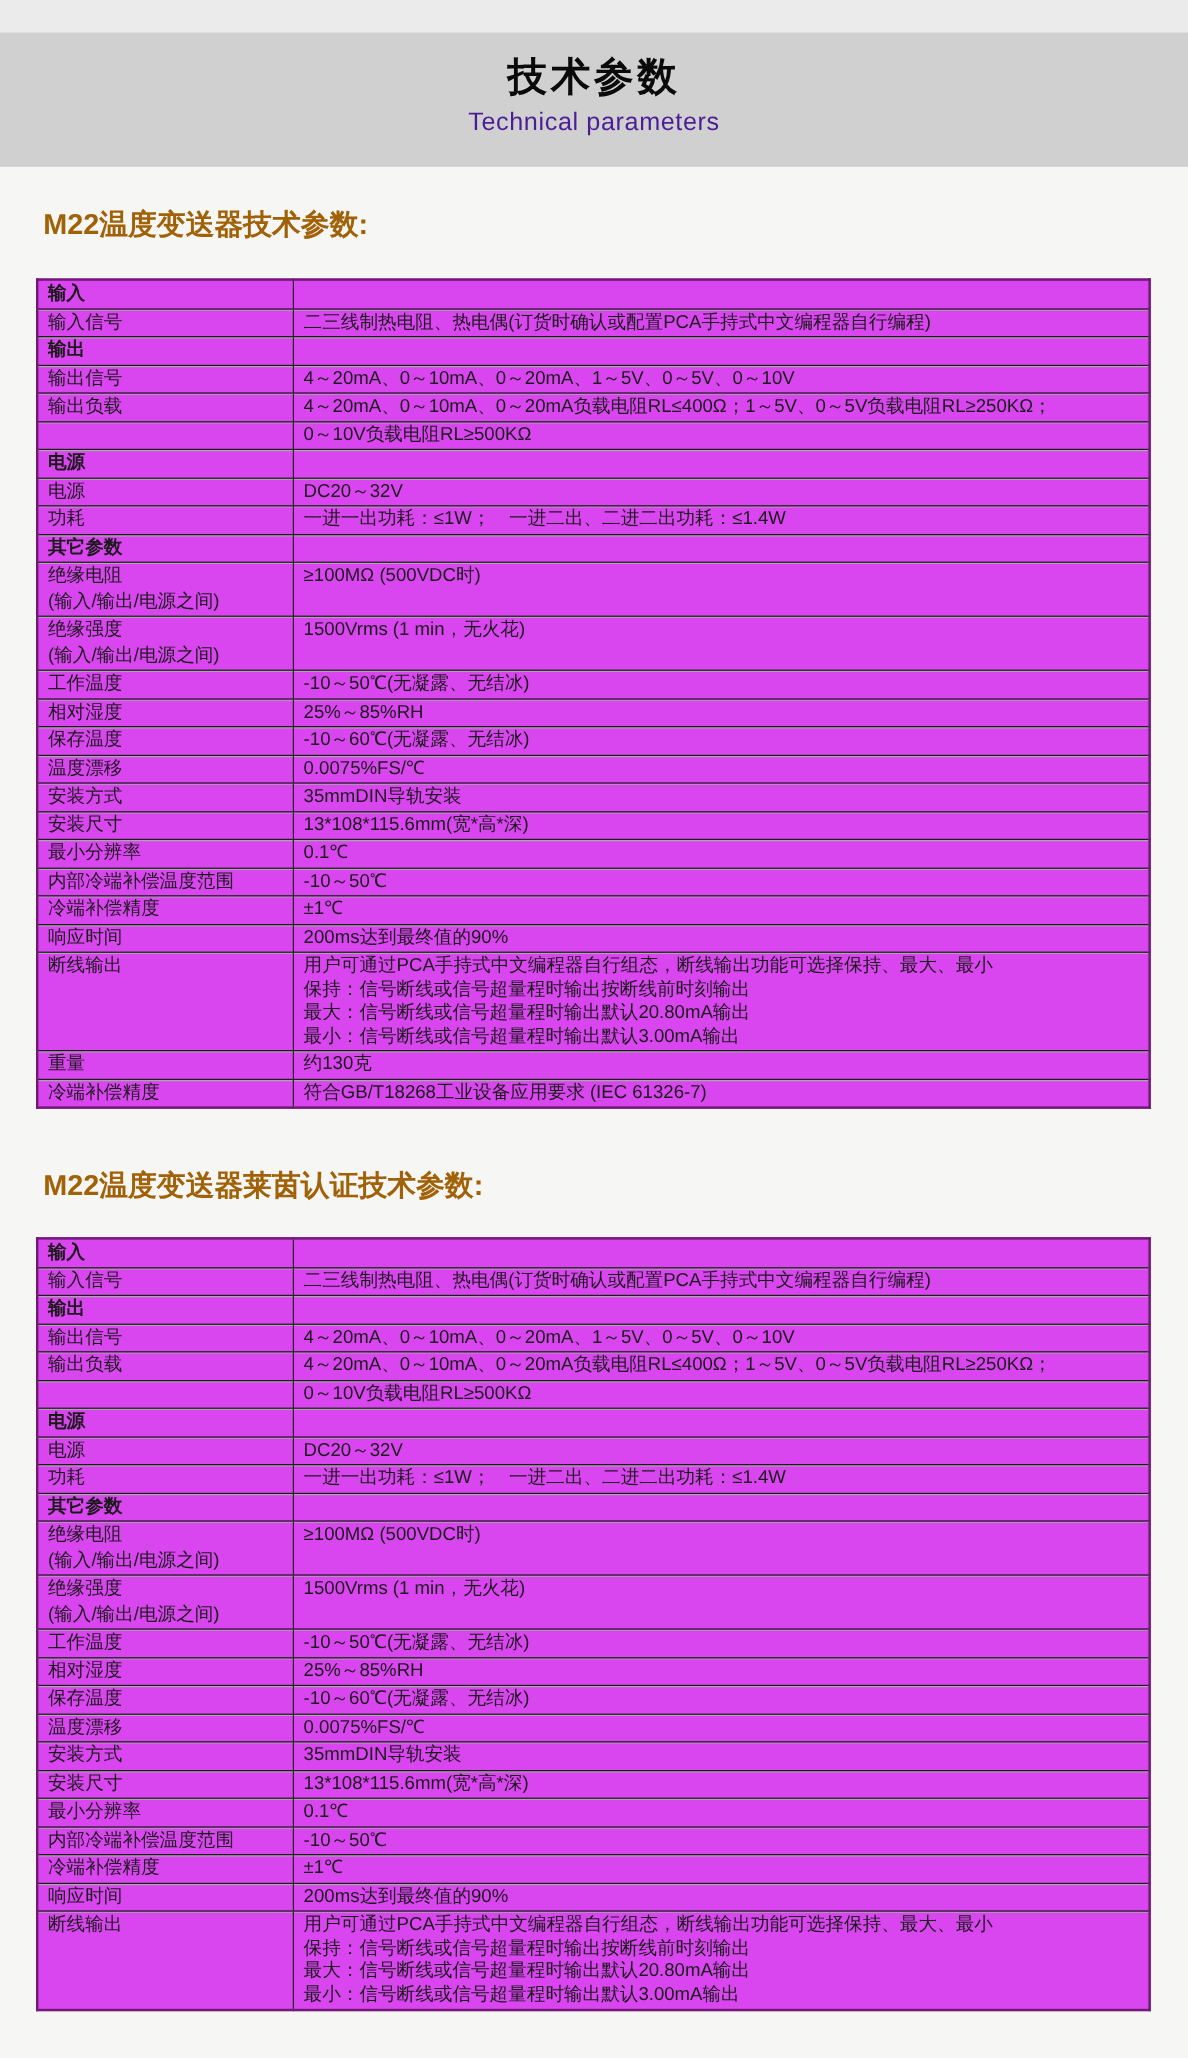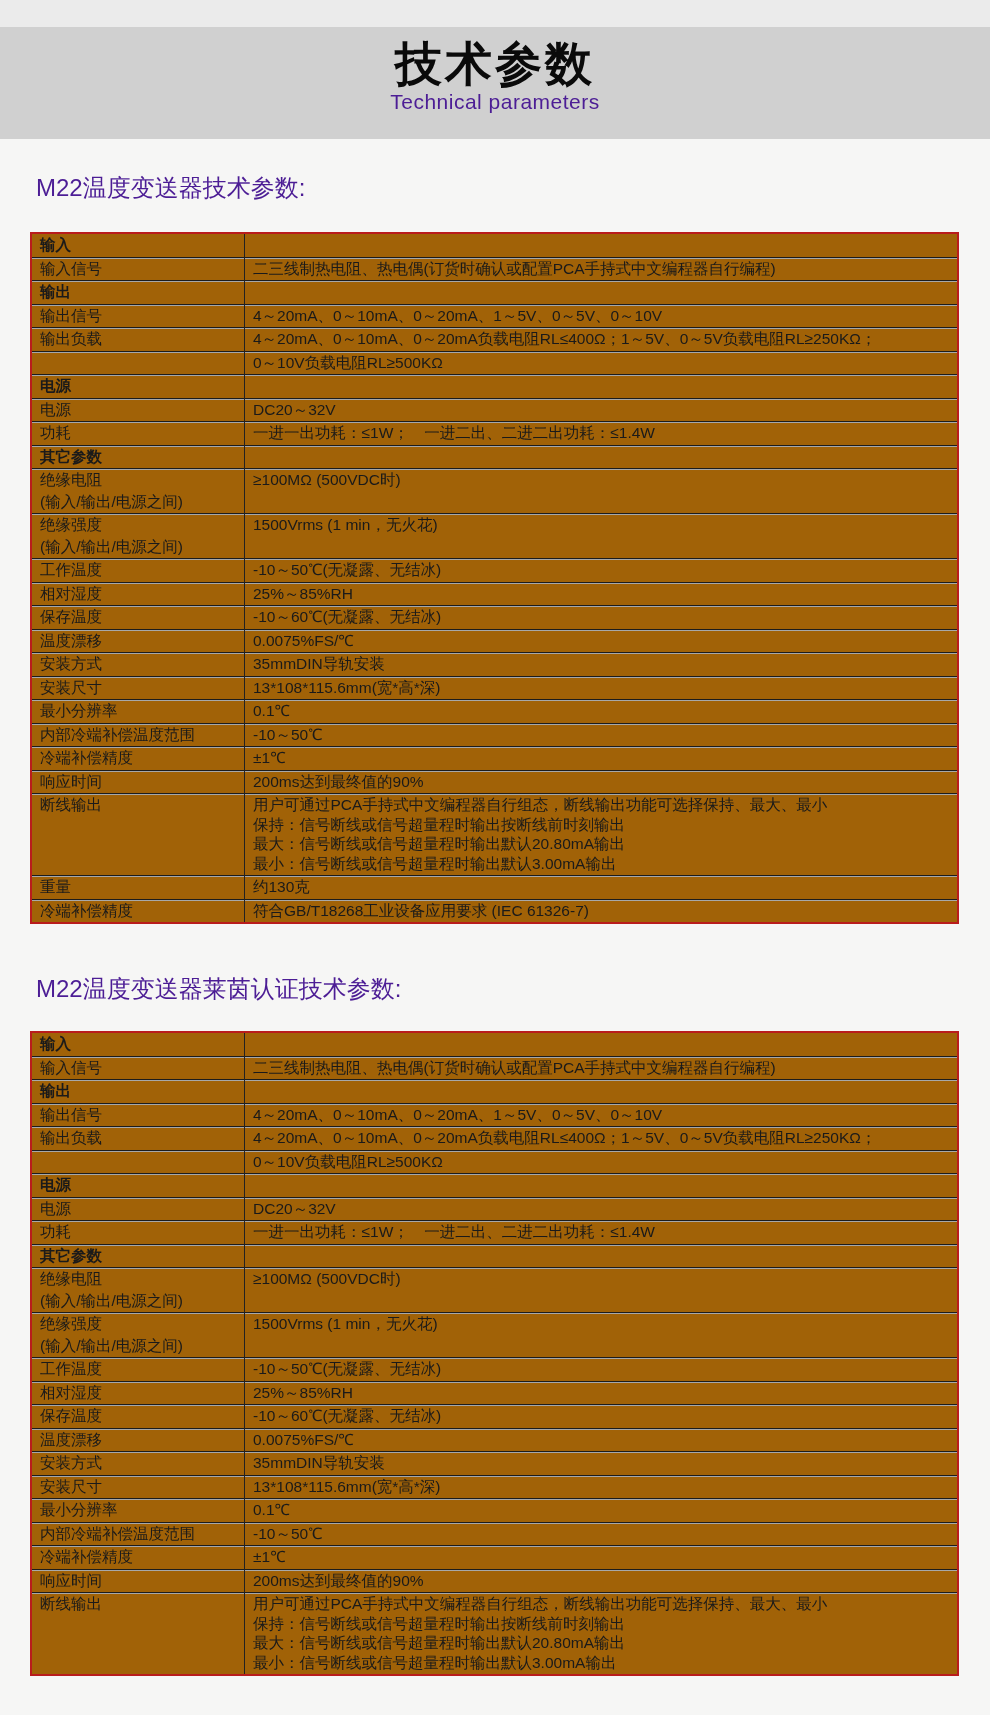--- a/index.html
+++ b/index.html
@@ -16,53 +16,53 @@
     height: 27px;
     background: #ebebeb;
   }
   .banner {
     height: 112px;
     background: #d0d0d0;
     text-align: center;
   }
   .banner-title {
     padding-top: 12px;
-    font-size: 47px;
+    font-size: 33px;
     line-height: 50px;
     font-weight: bold;
     letter-spacing: 3px;
     color: #0a0a0a;
   }
   .banner-subtitle {
     font-size: 21px;
     line-height: 24px;
     margin-top: 1px;
     letter-spacing: 0.5px;
     color: #4c1d95;
   }
   
   .section-heading {
     margin: 34px 0 30px 36px;
     font-size: 24px;
     line-height: 29px;
-    font-weight: normal;
-    color: #4c1d95;
+    font-weight: bold;
+    color: #a16207;
   }
   .section + .section .section-heading {
     margin-top: 50px;
     margin-bottom: 28px;
   }
   
   table.spec-table {
     border-collapse: collapse;
     table-layout: fixed;
     width: 929px;
     margin-left: 30px;
-    background: #a16207;
-    border: 2px solid #b91c1c;
+    background: #d946ef;
+    border: 2px solid #701a75;
   }
   table.spec-table td {
     vertical-align: top;
     font-size: 15.5px;
     line-height: 19.5px;
     padding: 1px 8px 2px 8px;
     white-space: nowrap;
     overflow: hidden;
   }
   table.spec-table td.c1 {

